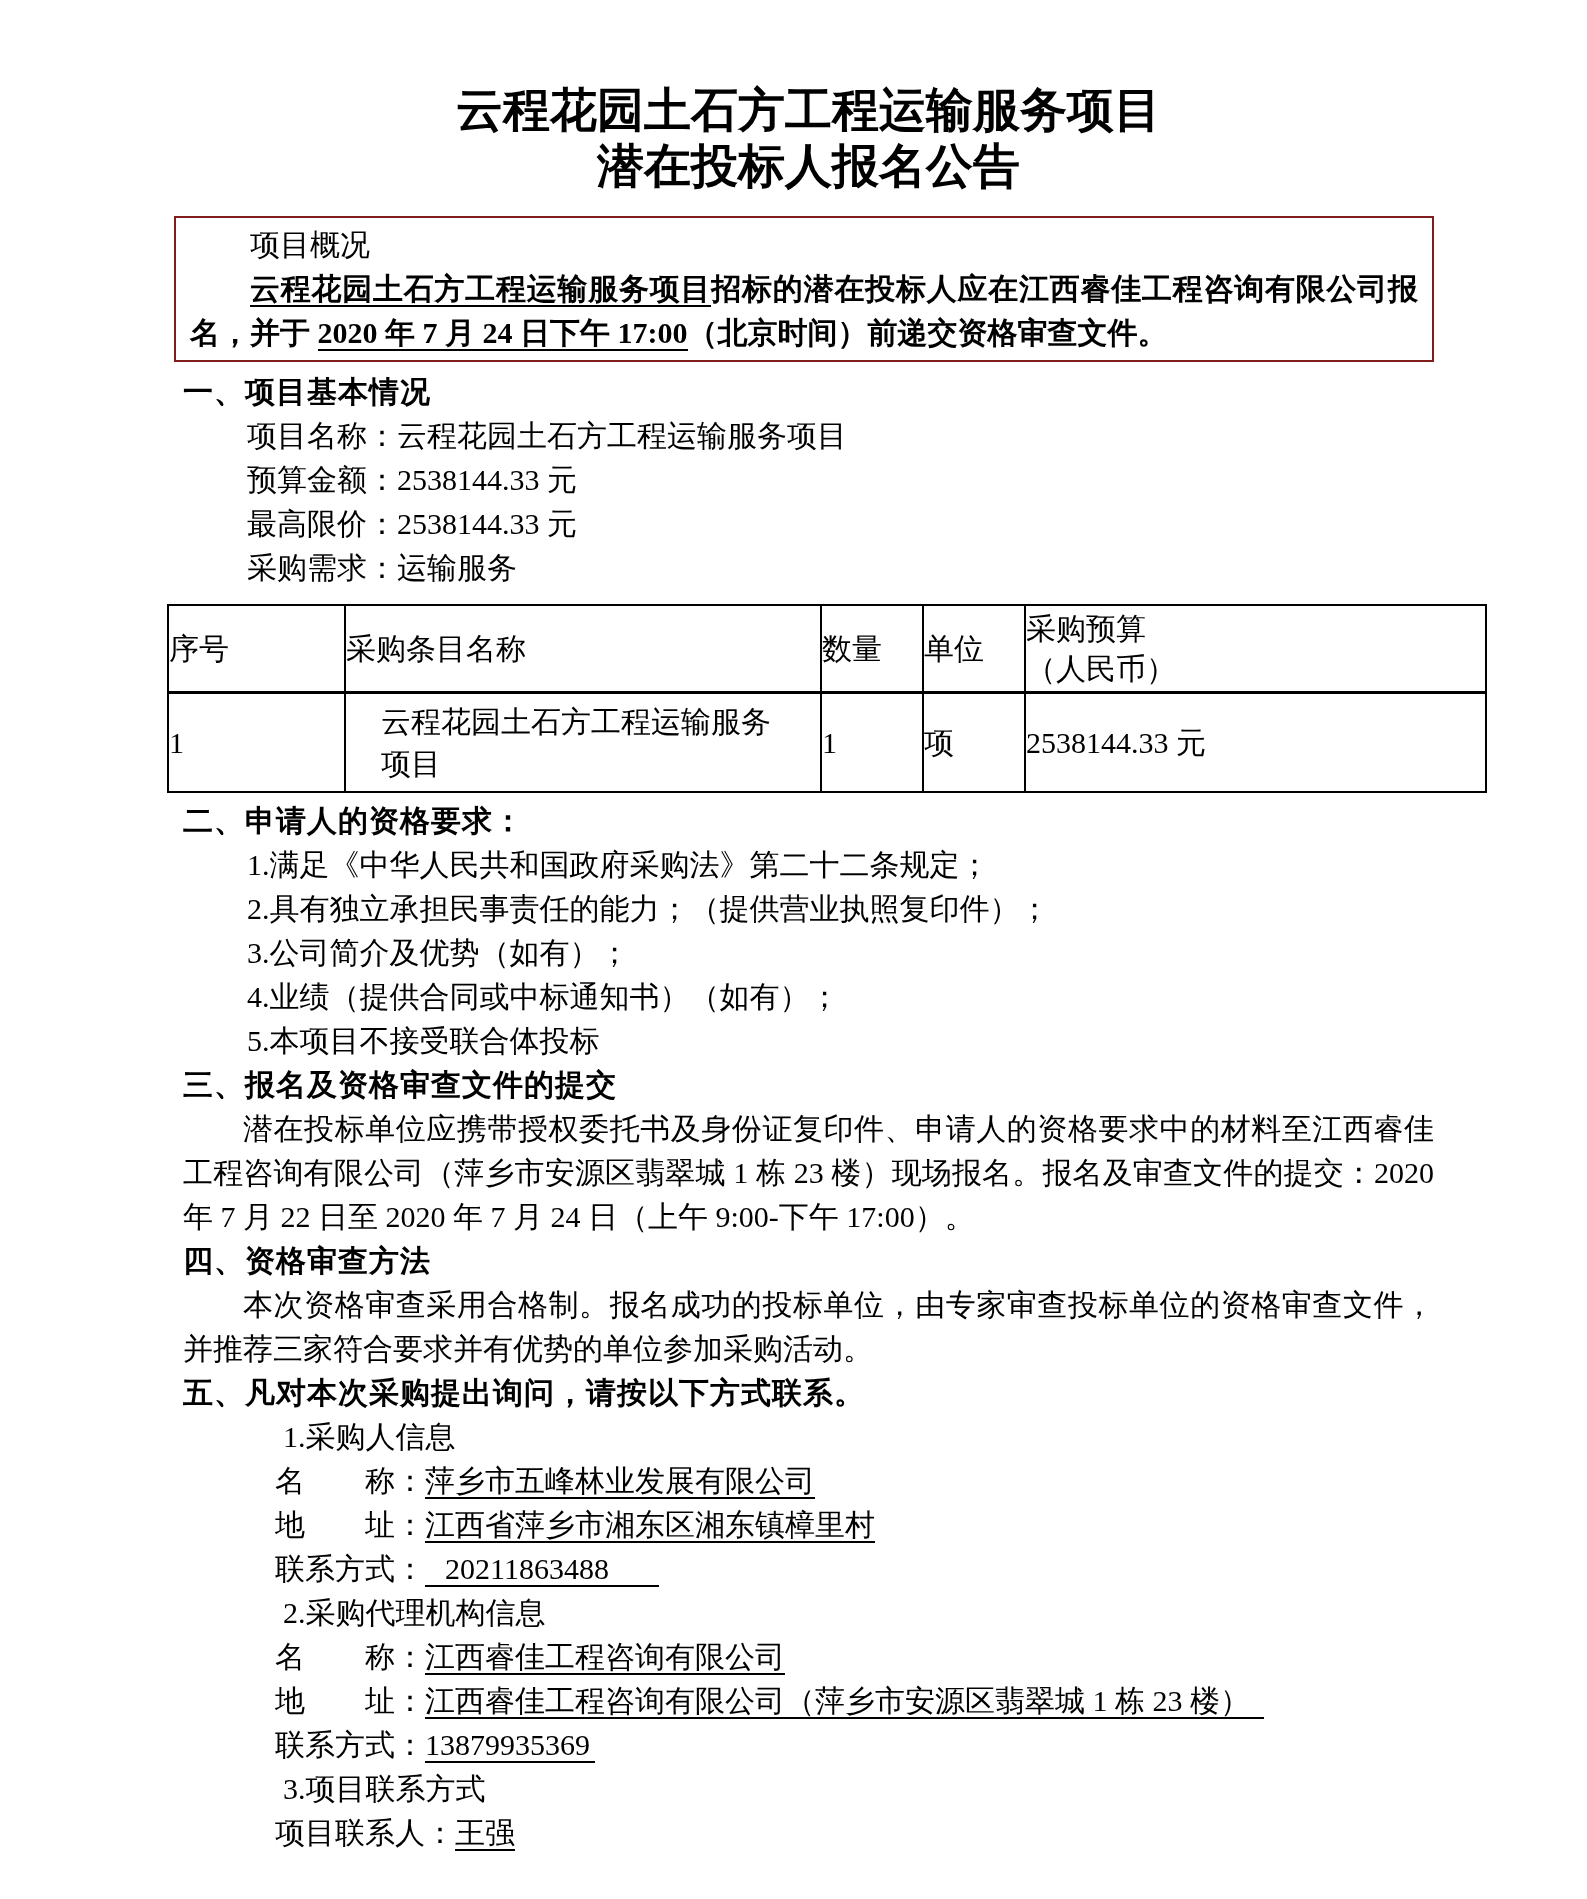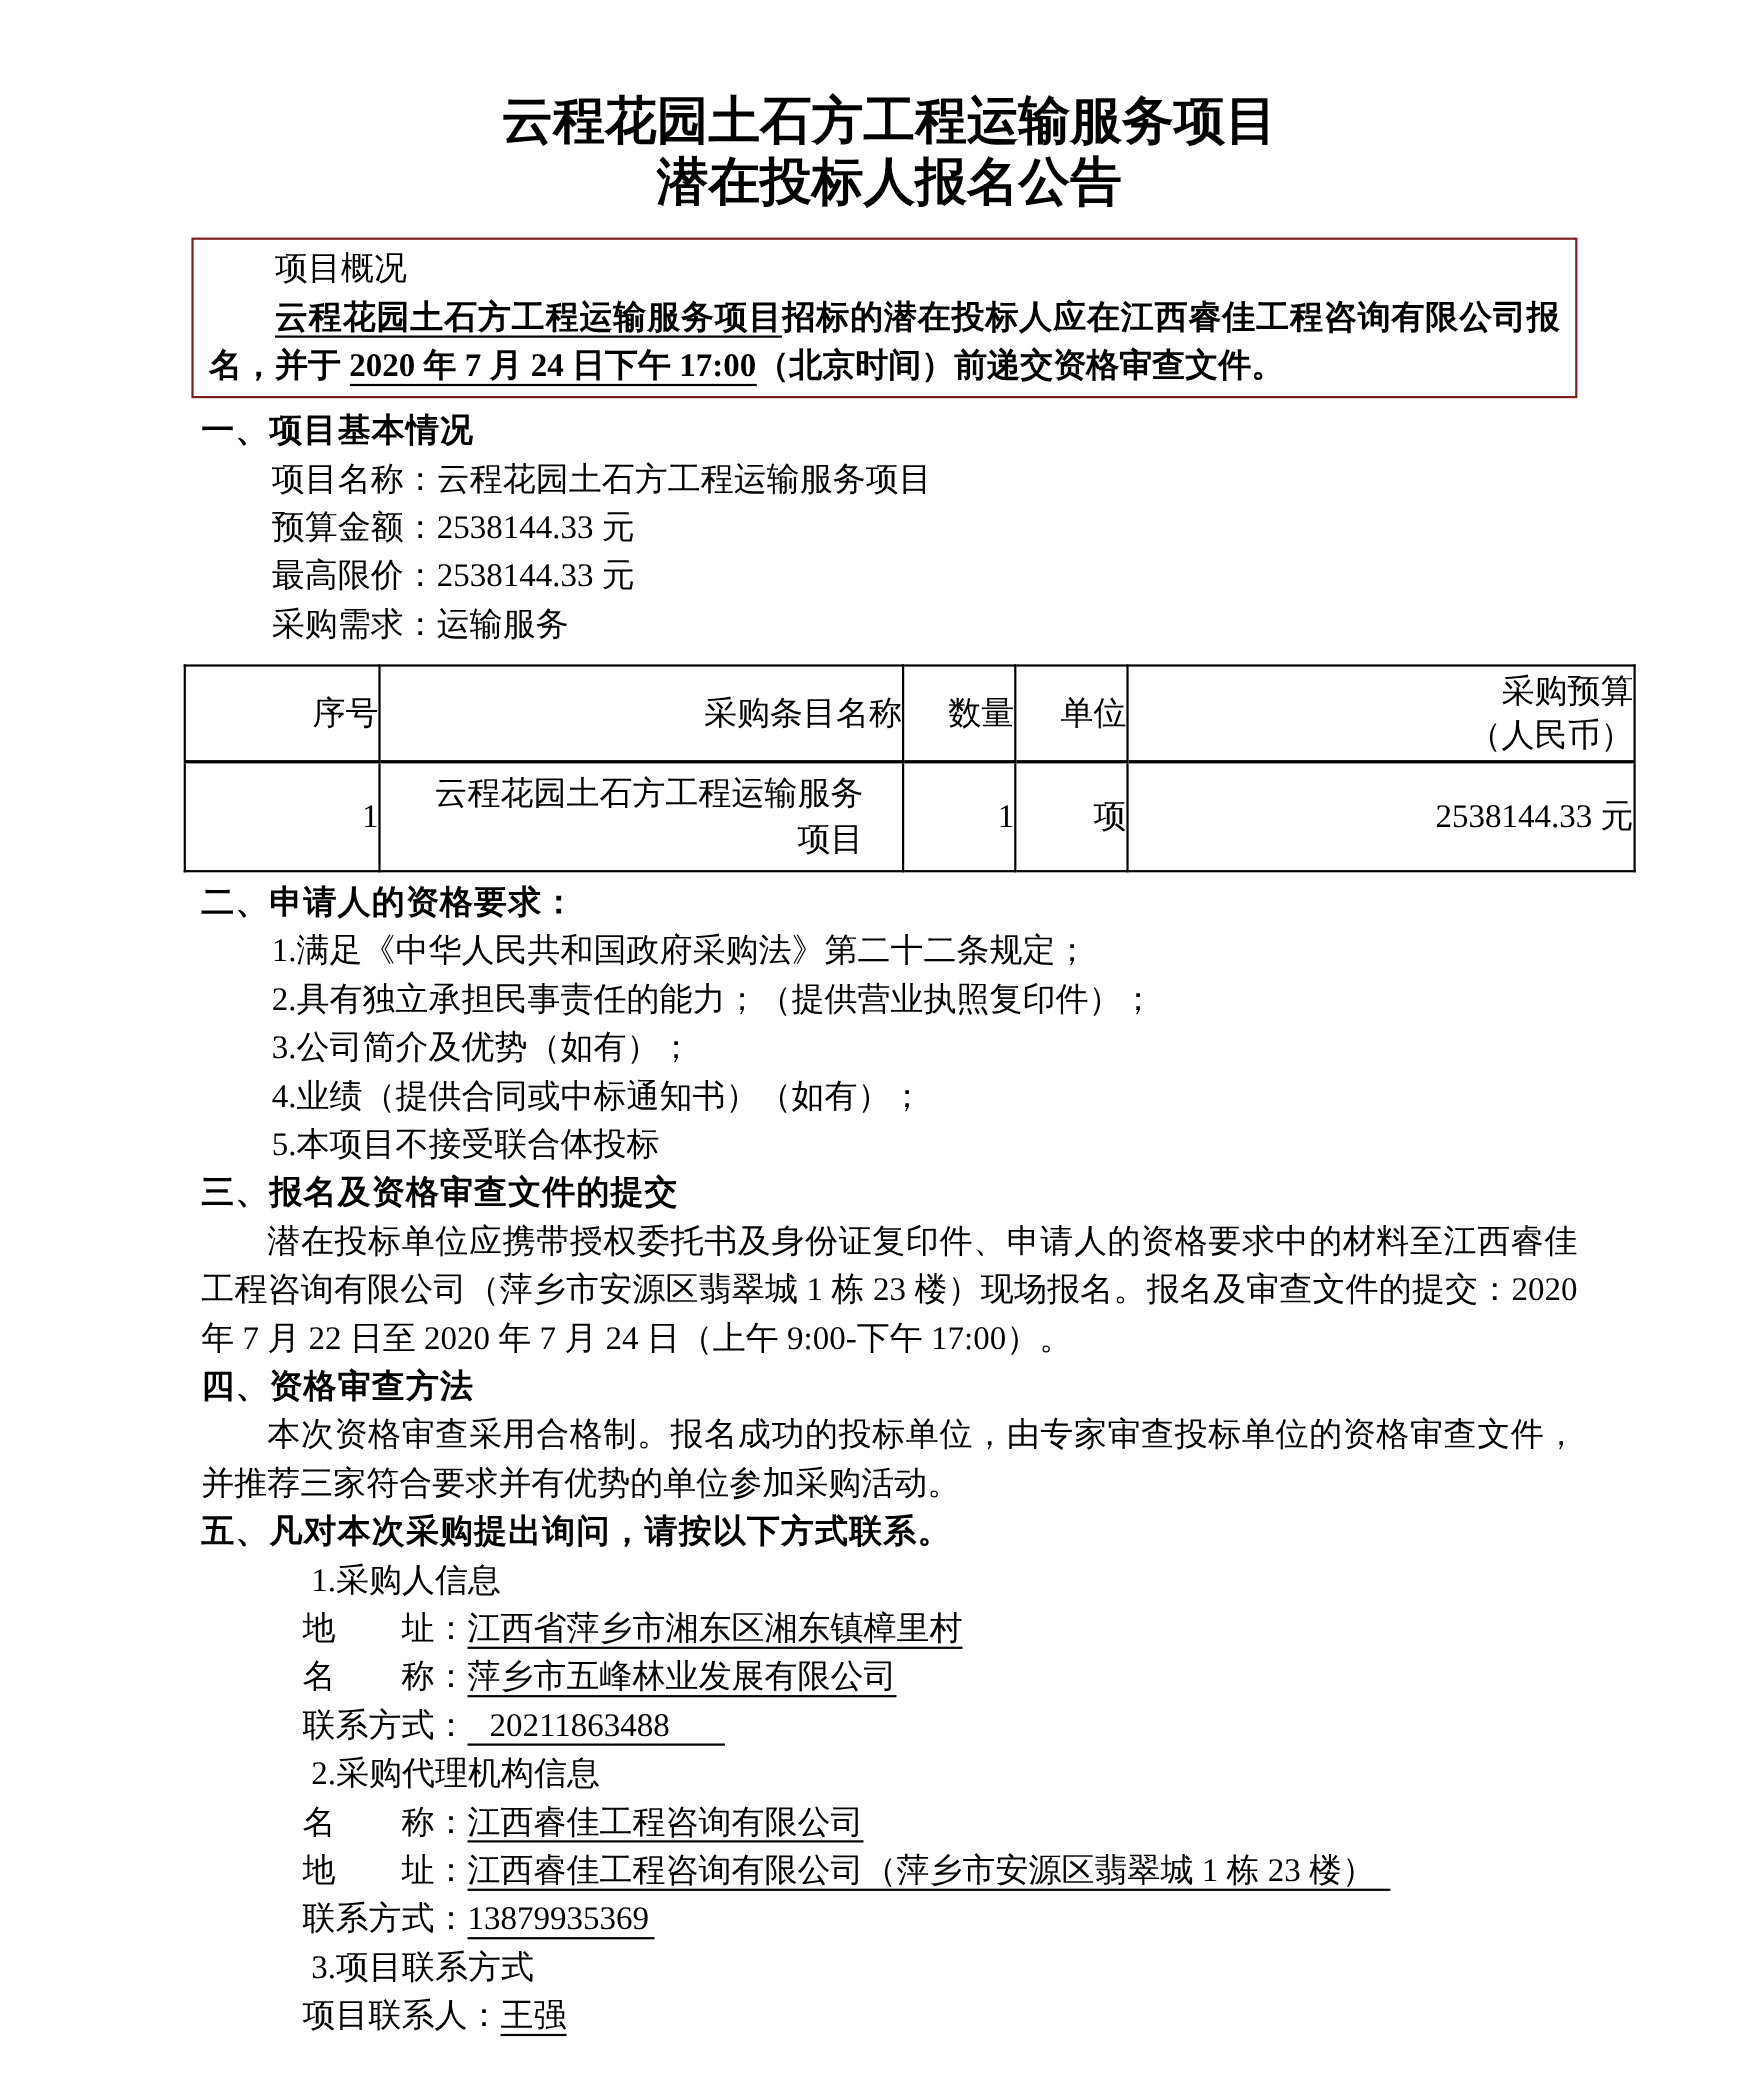--- a/index.html
+++ b/index.html
@@ -57,21 +57,21 @@
   .ind3 { padding-left: 92px; }
   .para {
     text-indent: 2em;
     text-align: justify;
   }
   table.ptable {
     border-collapse: collapse;
     table-layout: fixed;
     width: 1308px;
     margin: 14px 0 6px -16px;
-    text-align: right;
+    text-align: left;
     font-size: 30px;
   }
   table.ptable td {
     border: 2px solid #000;
     padding: 0;
     vertical-align: middle;
   }
   table.ptable tr.hdr td {
     height: 85px;
     border-bottom: 3px solid #000;
@@ -137,22 +137,22 @@
 
   <div class="heading">三、报名及资格审查文件的提交</div>
   <div class="para">潜在投标单位应携带授权委托书及身份证复印件、申请人的资格要求中的材料至江西睿佳工程咨询有限公司（萍乡市安源区翡翠城 1 栋 23 楼）现场报名。报名及审查文件的提交：2020 年 7 月 22 日至 2020 年 7 月 24 日（上午 9:00-下午 17:00）。</div>
 
   <div class="heading">四、资格审查方法</div>
   <div class="para">本次资格审查采用合格制。报名成功的投标单位，由专家审查投标单位的资格审查文件，并推荐三家符合要求并有优势的单位参加采购活动。</div>
 
   <div class="heading">五、凡对本次采购提出询问，请按以下方式联系。</div>
 
   <div class="line ind2">1.采购人信息</div>
+  <div class="line ind3"><span>名　　称：</span><span class="u">萍乡市五峰林业发展有限公司</span></div>
   <div class="line ind3"><span>地　　址：</span><span class="u">江西省萍乡市湘东区湘东镇樟里村</span></div>
-  <div class="line ind3"><span>名　　称：</span><span class="u">萍乡市五峰林业发展有限公司</span></div>
   <div class="line ind3"><span>联系方式：</span><span class="u tel-pad">20211863488</span></div>
 
   <div class="line ind2">2.采购代理机构信息</div>
   <div class="line ind3"><span>名　　称：</span><span class="u">江西睿佳工程咨询有限公司</span></div>
   <div class="line ind3"><span>地　　址：</span><span class="u addr-pad">江西睿佳工程咨询有限公司（萍乡市安源区翡翠城 1 栋 23 楼）</span></div>
   <div class="line ind3"><span>联系方式：</span><span class="u tel-pad2">13879935369</span></div>
 
   <div class="line ind2">3.项目联系方式</div>
   <div class="line ind3"><span>项目联系人：</span><span class="u">王强</span></div>
 

